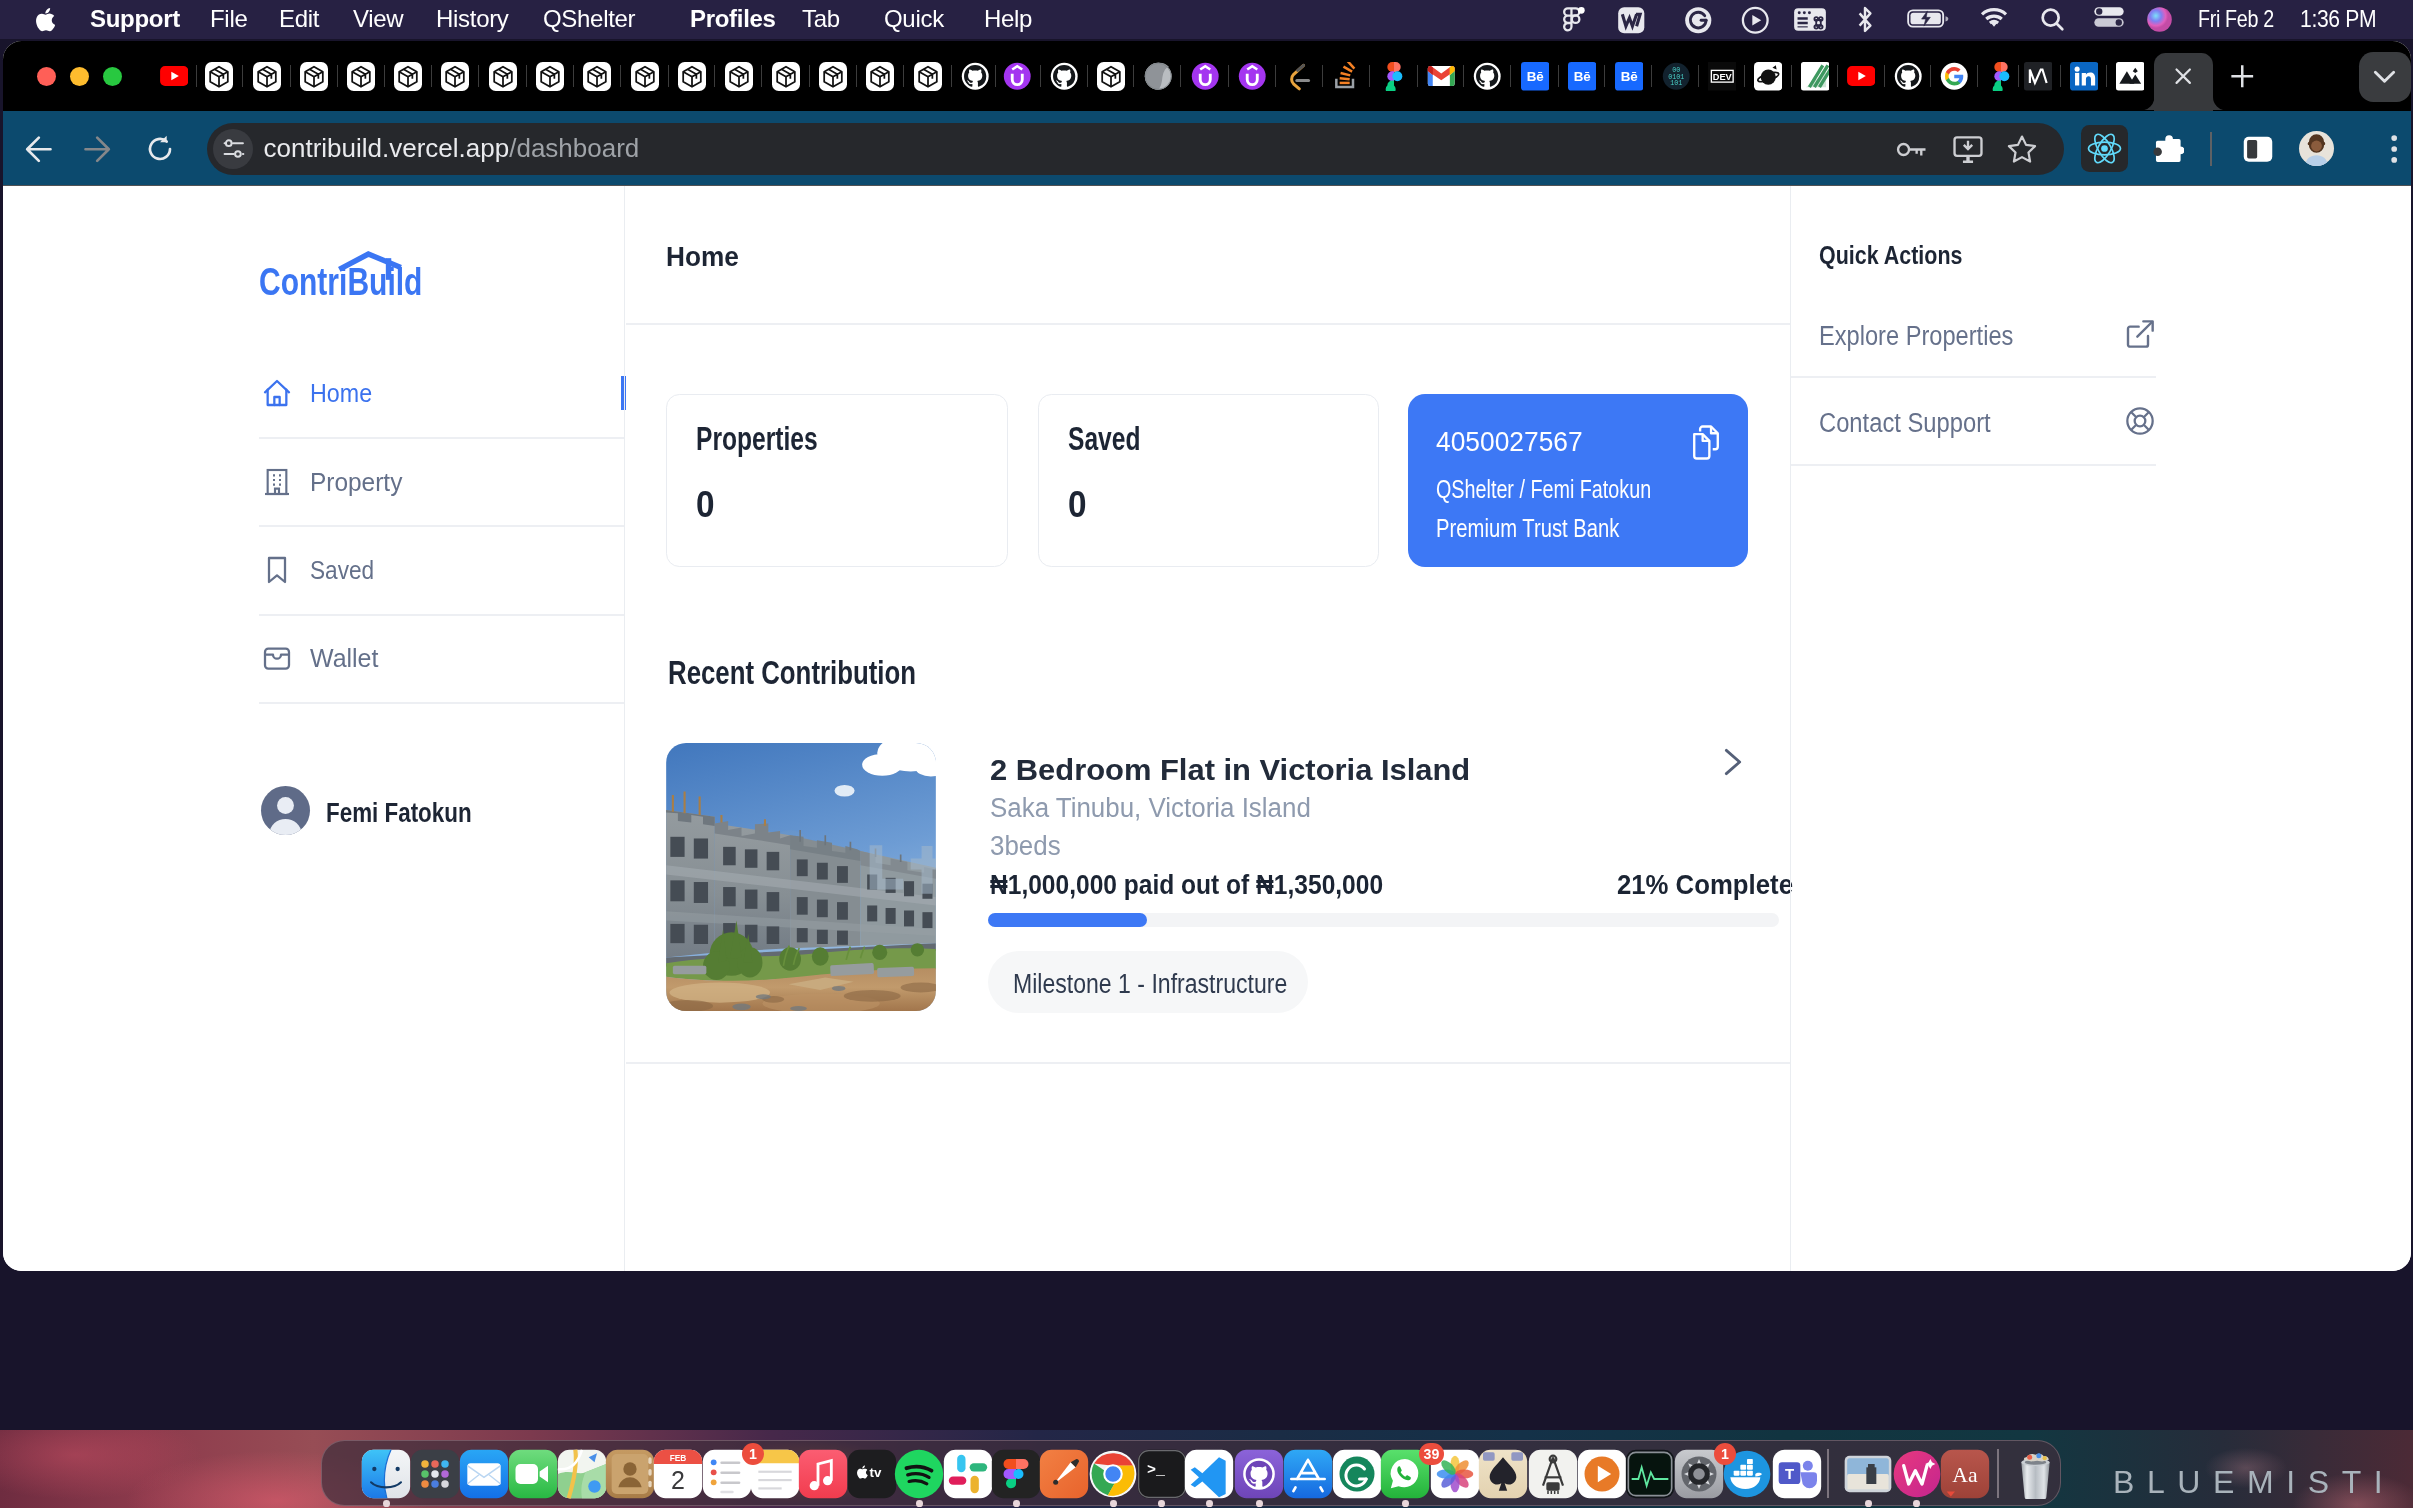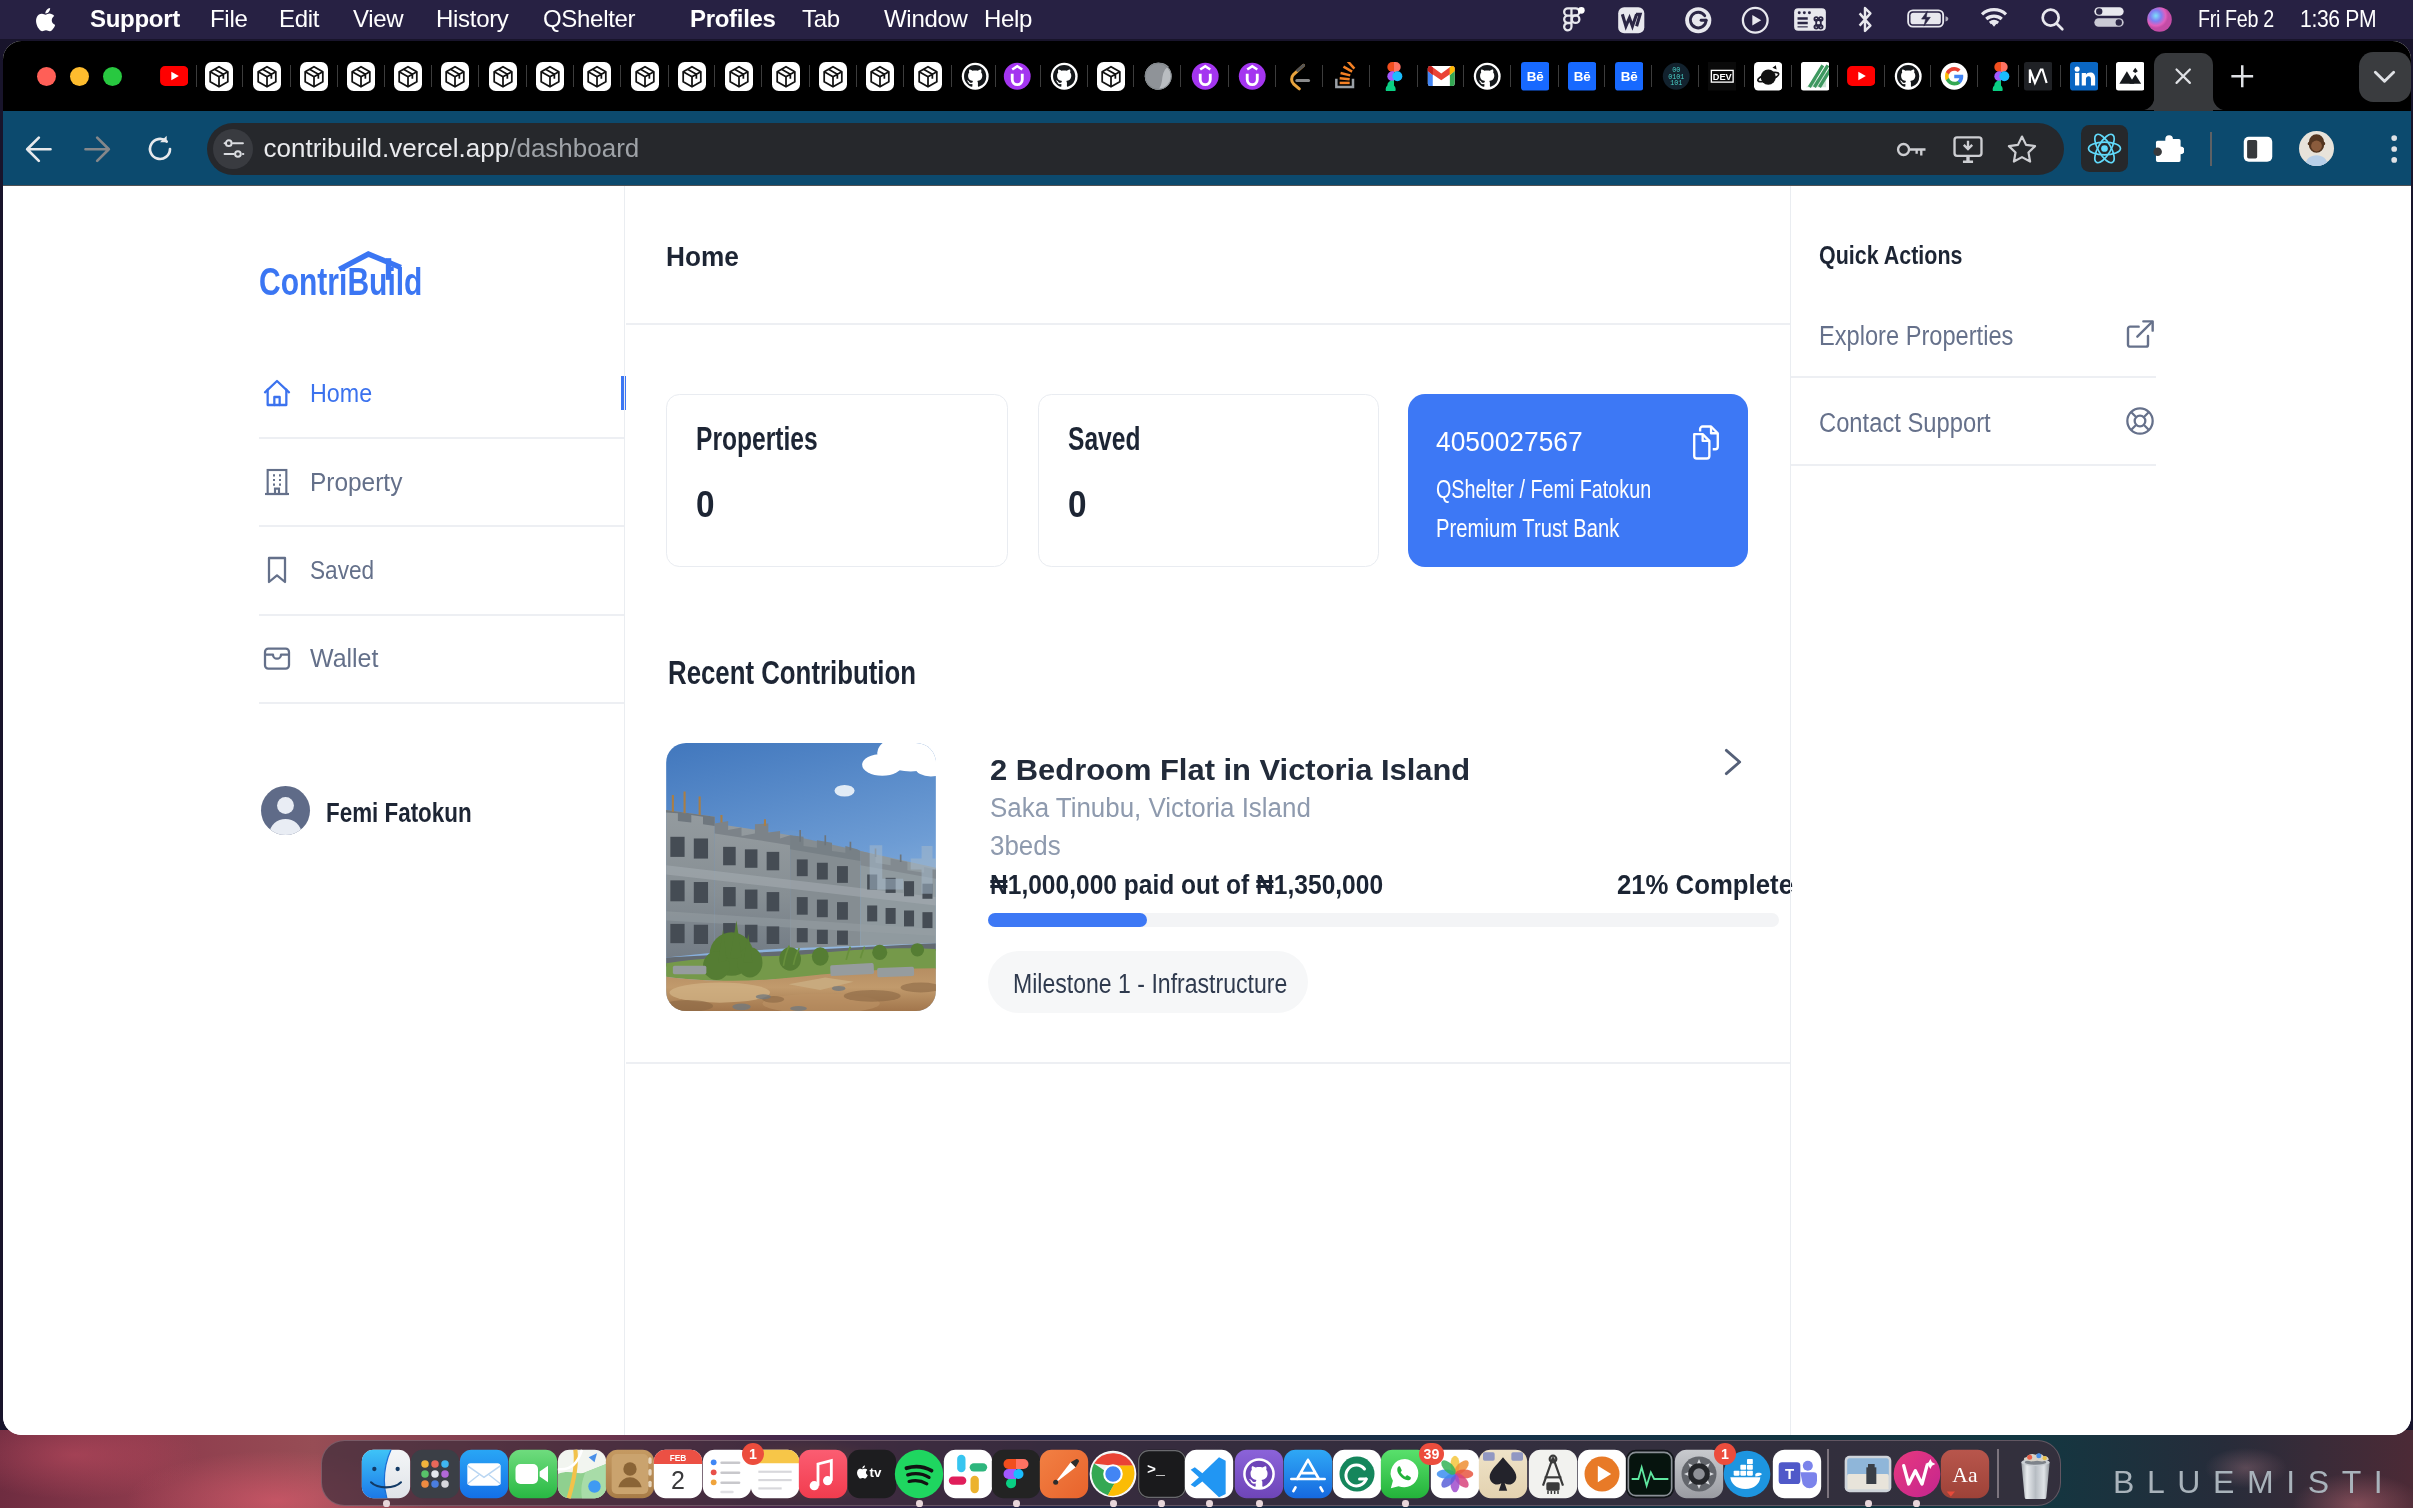--- a/index.html
+++ b/index.html
@@ -1,20 +1,20 @@
 <!DOCTYPE html>
 <html style="font-size:13.4px"><head><meta charset="utf-8"><style>
 *{margin:0;padding:0;box-sizing:border-box}
 html,body{width:2413px;height:1508px;overflow:hidden}
 body{font-family:"Liberation Sans",sans-serif;background:#18142b;position:relative}
 .abs{position:absolute}
 .menubar{position:absolute;left:0;top:0;width:2413px;height:39px;background:#272143;color:#fff}
 .menubar div{position:absolute;top:5px;font-size:24px;letter-spacing:-0.3px}
 .wall{position:absolute;left:0;top:1430px;width:2413px;height:79px;}
-.window{position:absolute;left:2.5px;top:41px;width:2408px;height:1394px;border-radius:18.4px;overflow:hidden;background:#fff}
+.window{position:absolute;left:2.5px;top:41px;width:2408px;height:1230px;border-radius:18.4px;overflow:hidden;background:#fff}
 .tabstrip{position:absolute;left:0;top:0;width:2408px;height:70px;background:#000}
 .toolbar{position:absolute;left:0;top:70px;width:2408px;height:75px;background:#0c4a6e;border-bottom:1.7px solid #515254}
 .page{position:absolute;left:0;top:145px;width:2408px;height:1249px;background:#fff;color:#1d2534}
 .tl{position:absolute;top:26px;width:19px;height:19px;border-radius:50%}
 .fav{position:absolute;top:21px;width:28.5px;height:28.5px;border-radius:6.7px;display:flex;align-items:center;justify-content:center}
 .fsep{position:absolute;top:24px;width:1.7px;height:22px;background:#3c3c3c}
 .pill{position:absolute;left:204px;top:11.7px;width:1857px;height:52px;border-radius:26px;background:#26282c}
 .dividerH{position:absolute;height:1.7px;background:#edeff3}
 .dividerV{position:absolute;width:1.7px;background:#eaedf1}
 .card{position:absolute;top:353px;height:173px;background:#fff;border:1.7px solid #e9ecf1;border-radius:13.4px}
@@ -39,21 +39,21 @@
         <path fill="#fff" d="M13.9 10.6c0-2.3 1.9-3.4 2-3.5-1.1-1.6-2.8-1.8-3.4-1.8-1.4-.1-2.8.9-3.5.9-.7 0-1.9-.9-3.1-.8-1.6 0-3 .9-3.8 2.3-1.6 2.8-.4 7 1.2 9.3.8 1.1 1.7 2.4 2.9 2.3 1.2 0 1.6-.8 3.1-.8 1.4 0 1.8.8 3.1.8 1.3 0 2.1-1.1 2.9-2.3.9-1.3 1.3-2.6 1.3-2.7-.1-.1-2.6-1-2.7-3.7zM11.6 3.8c.6-.8 1.1-1.9 1-3-1 0-2.1.7-2.8 1.5-.6.7-1.2 1.8-1 2.9 1.1.1 2.2-.6 2.8-1.4z"></path>
       </svg></div>
     <div style="left:90px;font-weight:700">Support</div>
     <div style="left:210px;font-weight:400">File</div>
     <div style="left:279px;font-weight:400">Edit</div>
     <div style="left:353px;font-weight:400">View</div>
     <div style="left:436px;font-weight:400">History</div>
     <div style="left:543px;font-weight:400">QShelter</div>
     <div style="left:690px;font-weight:700">Profiles</div>
     <div style="left:802px;font-weight:400">Tab</div>
-    <div style="left:884px;font-weight:400">Window</div>
+    <div style="left:884px;font-weight:400">Quick</div>
     <div style="left:984px;font-weight:400">Help</div>
     <div style="left:1560px;top:5.9px"><svg width="25" height="28.5" viewBox="0 0 24 26">
         <g fill="none" stroke="#e8e8ee" stroke-width="2.2">
           <circle cx="15" cy="12" r="3.6"></circle>
           <path d="M11 1.5h4a3.5 3.5 0 0 1 0 7h-4zM7.5 1.5H11v7H7.5a3.5 3.5 0 0 1 0-7zM7.5 8.6H11v7H7.5a3.5 3.5 0 0 1 0-7zM11 15.7v3.4a3.5 3.5 0 1 1-3.5-3.4z"></path>
         </g>
         <circle cx="20.5" cy="3.5" r="3.2" fill="#fff"></circle>
       </svg></div>
     <div style="left:1617px;top:5.9px"><svg width="28.5" height="28.5" viewBox="0 0 24 24">
         <rect x="1" y="1" width="22" height="22" rx="5" fill="#e8e8ee"></rect>

